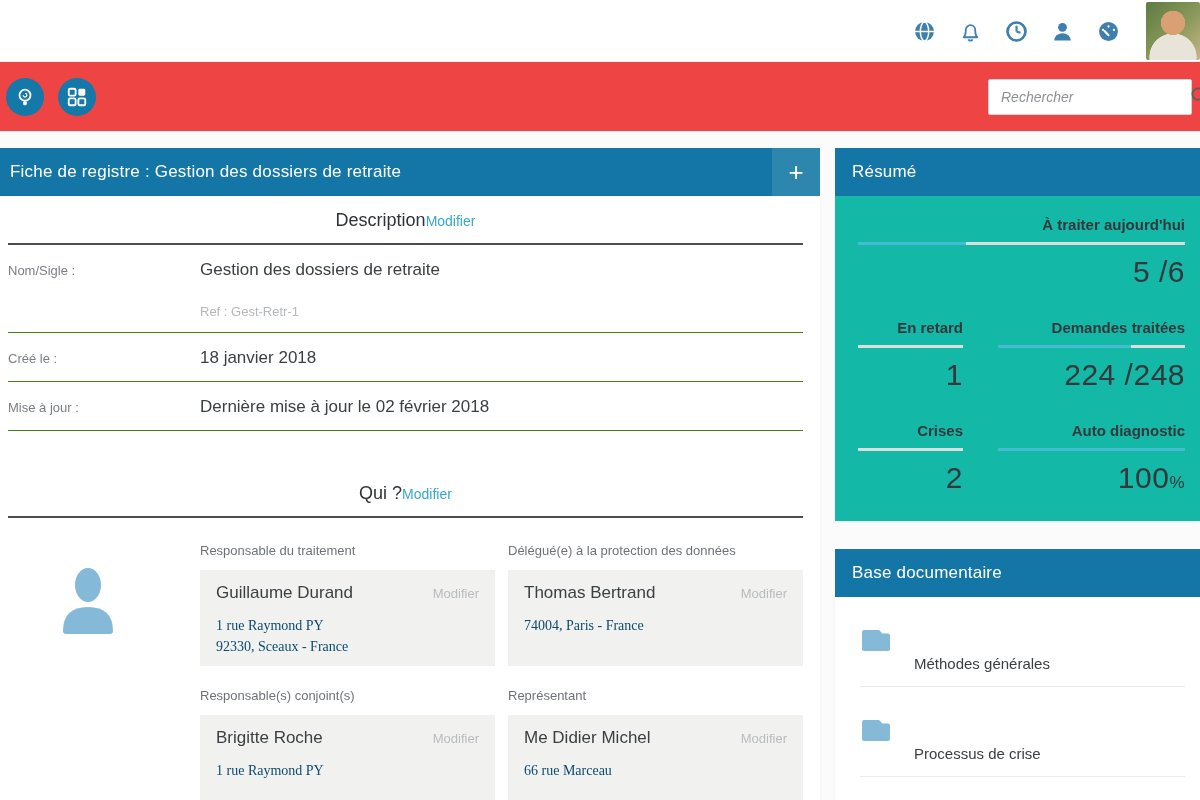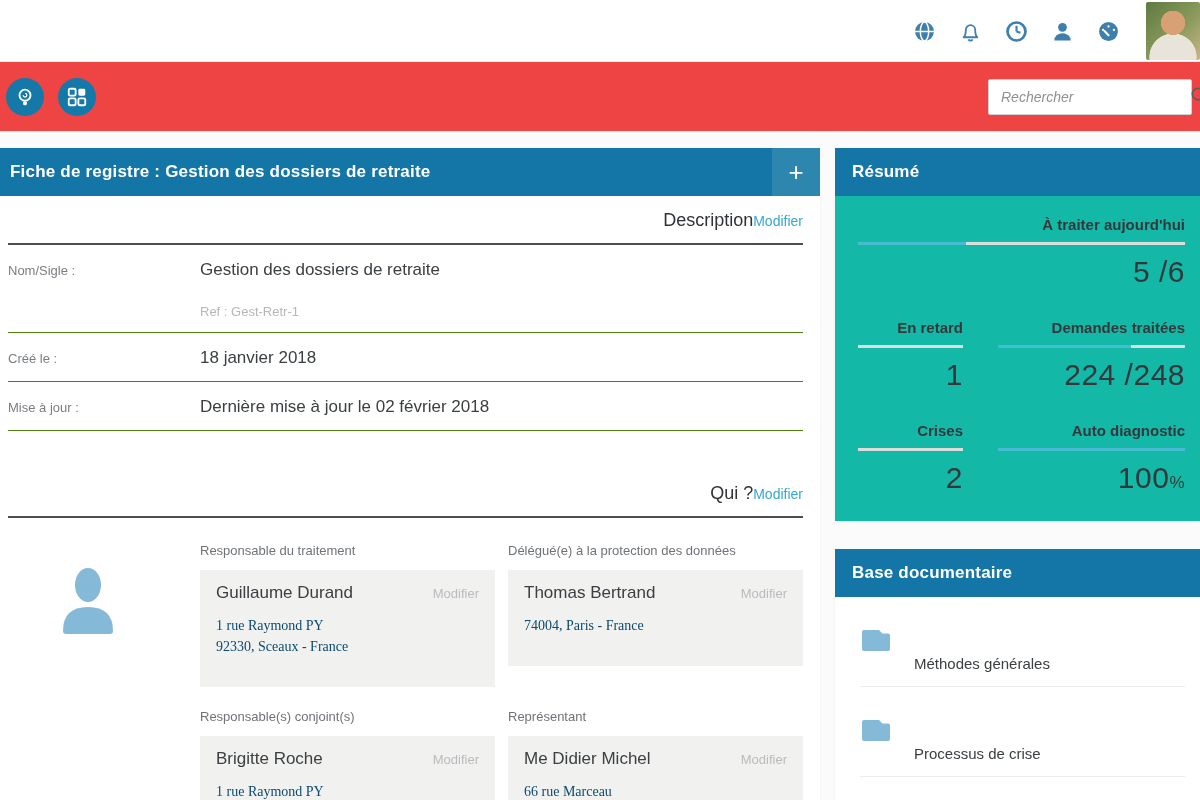--- a/index.html
+++ b/index.html
@@ -28,46 +28,46 @@
     border:1px solid #cfd2d4; border-radius:2px; background:#fff; display:flex; align-items:center; }
   .searchbox input { flex:1; border:none; outline:none; padding:0 8px 0 12px; font-size:14px;
     font-family:"Liberation Sans", sans-serif; color:#555; background:transparent; }
   .searchbox input::placeholder { font-style:italic; color:#8d9194; }
   .searchbox .mag { margin-right:10px; }
 
   
   .content { position:relative; height:668px; background:#fbfbfb; padding-top:16px; }
 
   .panel-head { height:48px; background:#1476a6; color:#fff; display:flex; align-items:center; }
-  .panel-head .ph-title { font-size:17px; font-weight:700; letter-spacing:.2px; }
+  .panel-head .ph-title { font-size:17px; font-weight:400; letter-spacing:.2px; }
 
   
   .main-panel { position:absolute; left:0; top:16px; width:820px; }
   .main-panel .panel-head { padding-left:10px; }
   .plus-btn { margin-left:auto; width:48px; height:48px; background:#2d86ae; color:#fff;
     font-size:26px; font-weight:400; display:flex; align-items:center; justify-content:center; cursor:pointer; }
   .main-body { background:#fff; padding:14px 17px 0 8px; box-shadow:0 1px 3px rgba(0,0,0,.06); min-height:604px; }
 
-  .sec-head { display:flex; align-items:baseline; justify-content:flex-end;
+  .sec-head { display:flex; align-items:baseline; justify-content:center;
     border-bottom:2px solid #4b4e52; padding-bottom:12px; }
   .sec-head h2 { font-size:18px; font-weight:500; color:#2f3337; }
   .modifier-link { font-size:14px; color:#35a8cf; cursor:pointer; text-decoration:none; }
 
   .desc-row { display:flex; padding:15px 0 13px 0; border-bottom:1px solid #4d7c0f; }
   .desc-row:first-of-type { border-top:1px solid #ececec; margin-top:9px; }
   .desc-label { width:192px; font-size:13px; color:#7a7e82; padding-top:3px; }
   .desc-value { font-size:17px; color:#3c4043; }
   .desc-sub { font-size:13px; color:#b5b8bb; margin-top:24px; }
 
   .qui-block { margin-top:52px; }
   .qui-groups { display:flex; margin-top:9px; padding-top:16px; }
   .qui-iconcol { width:192px; padding-left:48px; padding-top:22px; }
   .qui-grid { display:grid; grid-template-columns:295px 295px; gap:22px 13px; }
   .role-label { font-size:13px; color:#6f7377; margin-bottom:12px; }
-  .person-card { background:#f1f1f0; padding:13px 16px 30px 16px; min-height:96px; }
+  .person-card { background:#f1f1f0; padding:13px 16px 9px 16px; min-height:96px; }
   .pc-top { display:flex; justify-content:space-between; align-items:baseline; }
   .pc-name { font-size:17px; color:#3c4043; }
   .pc-mod { font-size:13px; color:#b9bcbe; cursor:pointer; }
   .pc-addr { font-size:14px; color:#0c4a6e; margin-top:12px; line-height:1.5;font-family:Liberation Serif, serif; }
 
   
   .sidebar { position:absolute; left:835px; top:16px; width:365px; }
   .sidebar .panel-head { padding-left:17px; }
   .side-body { background:#14b8a6; padding:16px 15px 26px 23px; box-shadow:0 1px 3px rgba(0,0,0,.06); }
 

